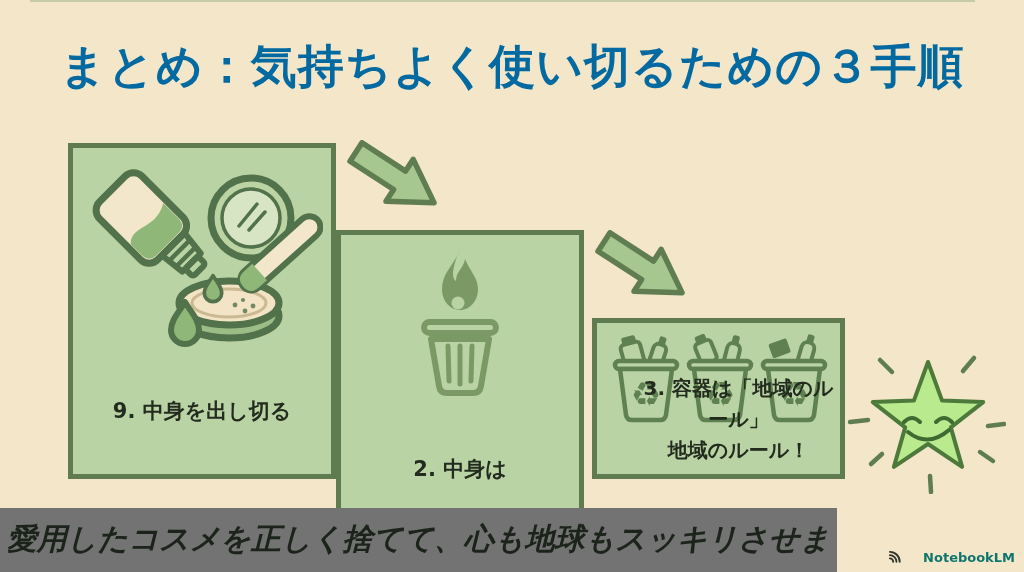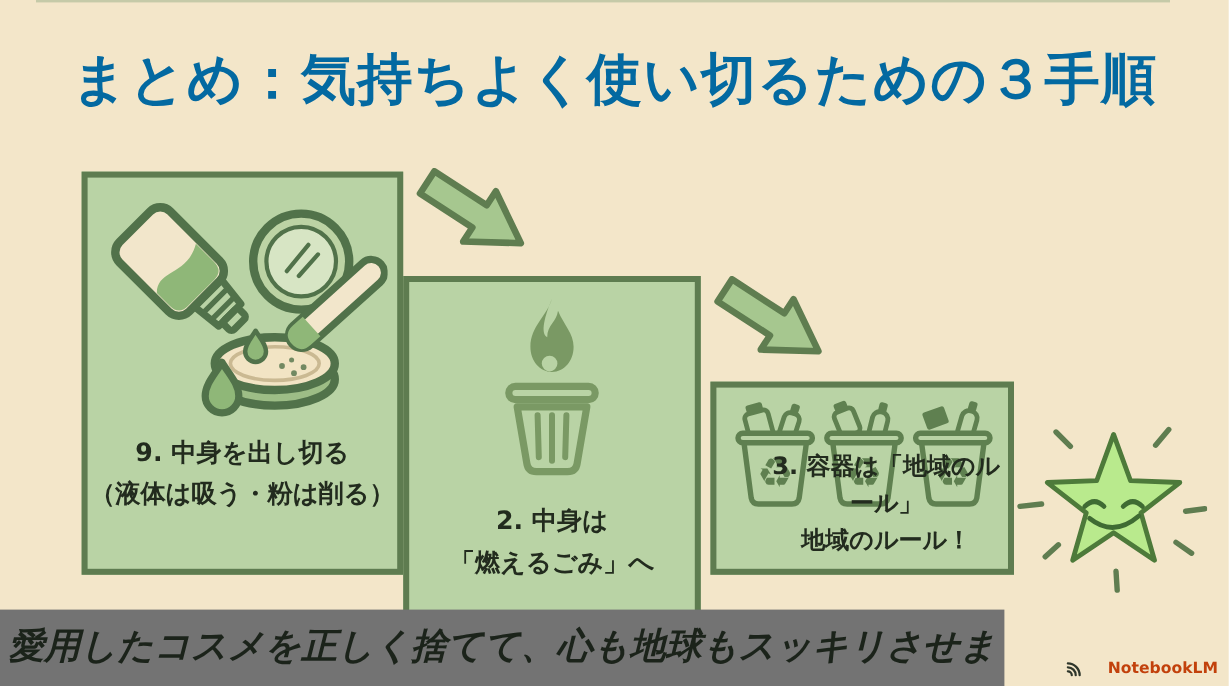--- a/index.html
+++ b/index.html
@@ -42,22 +42,22 @@
     position:absolute; left:0; top:508px; width:837px; height:64px;
     background:#737373;
     font-style:italic;
   }
   .footer-message {
     width:100%; text-align:center; line-height:62px;
     font-size:30px; font-weight:bold; color:#1b231a; margin:0;
   }
   .watermark {
     position:absolute; right:9px; top:549px; height:16px;
-    display:flex; align-items:flex-end; gap:20px;
-    color:#c2410c; font-size:13px; font-weight:bold;
+    display:flex; align-items:center; gap:20px;
+    color:#0f766e; font-size:13px; font-weight:bold;
   }
 </style>
 </head>
 <body>
 
 <div class="canvas">
 
   <div class="top-accent"></div>
 
   <h1 class="title">まとめ：気持ちよく使い切るための３手順</h1>
@@ -94,39 +94,37 @@
         <rect x="-9" y="46" width="18" height="11" rx="3" fill="none" stroke="#51724a" stroke-width="6"></rect>
       </g>
 
       <g fill="#8fb778" stroke="#51724a" stroke-width="6" stroke-linejoin="round">
         <path transform="translate(130,124) scale(0.62)" d="M0,-20 C6,-10 14,-2 14,8 A14,14 0 1 1 -14,8 C-14,-2 -6,-10 0,-20 Z"></path>
         <path transform="translate(102,158)" d="M0,-20 C6,-10 14,-2 14,8 A14,14 0 1 1 -14,8 C-14,-2 -6,-10 0,-20 Z"></path>
       </g>
     </svg>
     <div class="step-text">
       <div>9. 中身を出し切る</div>
-      <div>（液体は吸う・粉は削る）</div>
     </div>
   </div>
 
   <div class="panel panel-2">
     <svg class="illus-2" width="112" height="152" viewBox="0 0 112 152">
       <g>
         <path d="M56,4 C52,18 38,27 38,44 C38,56 46,65 56,65 C66,65 74,56 74,44 C74,33 66,26 61,14 C60,23 52,26 52,36 C46,33 50,18 56,4 Z" fill="#7a9964"></path>
         <circle cx="54" cy="58" r="6.5" fill="#b9d3a5"></circle>
       </g>
       <g stroke="#7a9964" fill="none" stroke-linejoin="round" stroke-linecap="round">
         <rect x="20" y="77" width="72" height="11" rx="5.5" stroke-width="6"></rect>
         <path d="M27,94 L35,141 Q36,148 43,148 L69,148 Q76,148 77,141 L85,94 Z" stroke-width="6"></path>
         <path d="M44,101 L45,136 M56,101 L56,139 M68,101 L67,136" stroke-width="5"></path>
       </g>
     </svg>
     <div class="step-text">
       <div>2. 中身は</div>
-      <div>「燃えるごみ」へ</div>
     </div>
   </div>
 
   <div class="panel panel-3">
     <svg class="illus-3" width="218" height="94" viewBox="0 0 218 94">
 
       <g transform="translate(4,0)">
         <g stroke="#5f8050" stroke-width="4" fill="none">
           <g transform="rotate(-15 18 22)">
             <rect x="8" y="12" width="20" height="24" rx="4"></rect>

